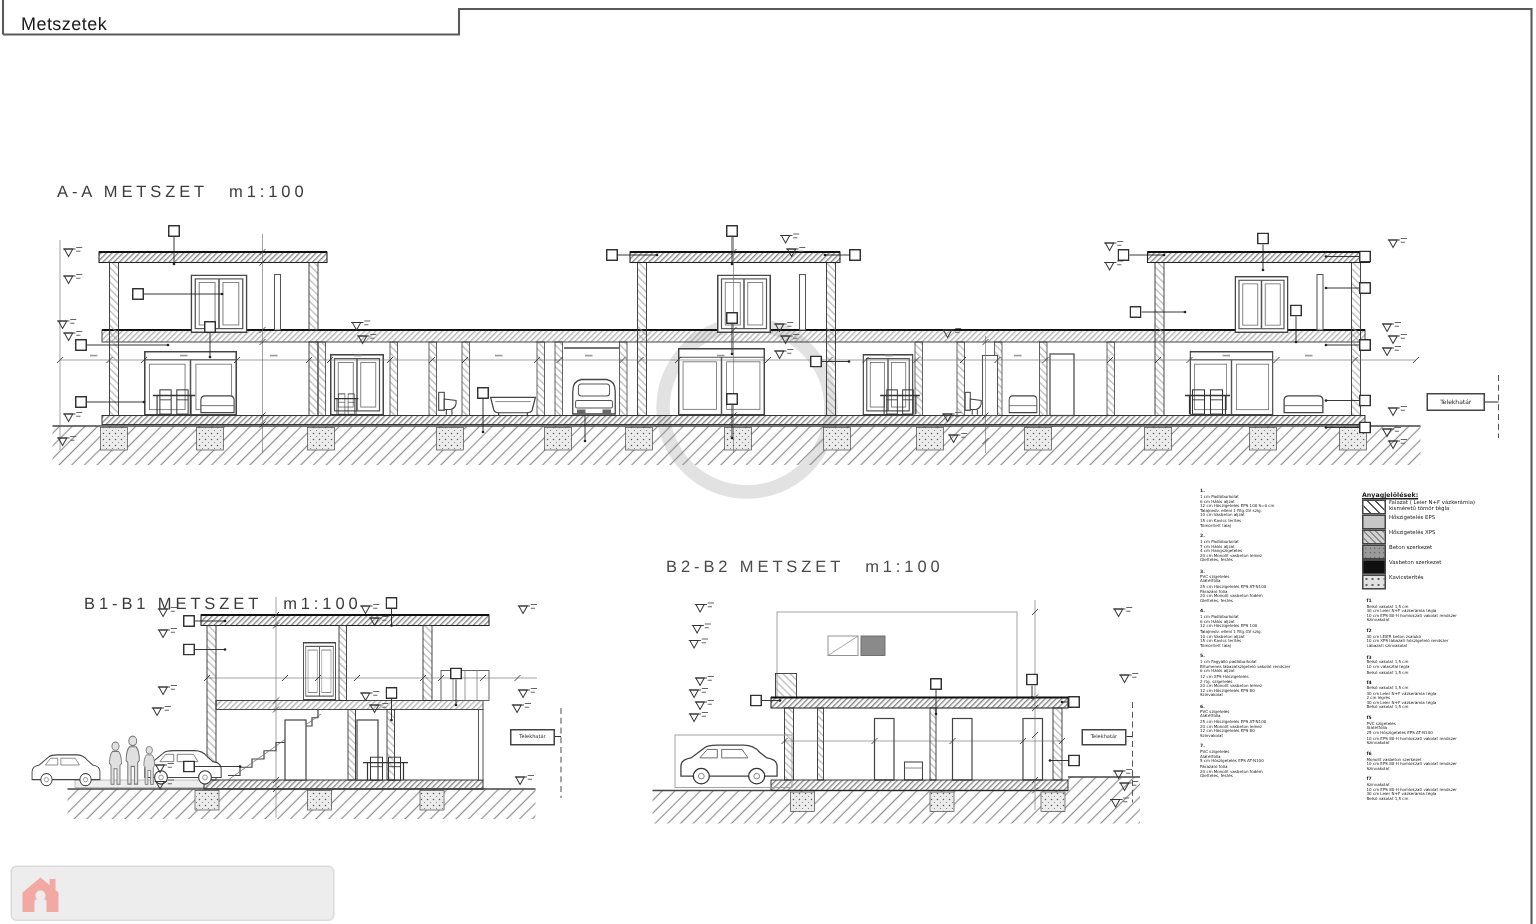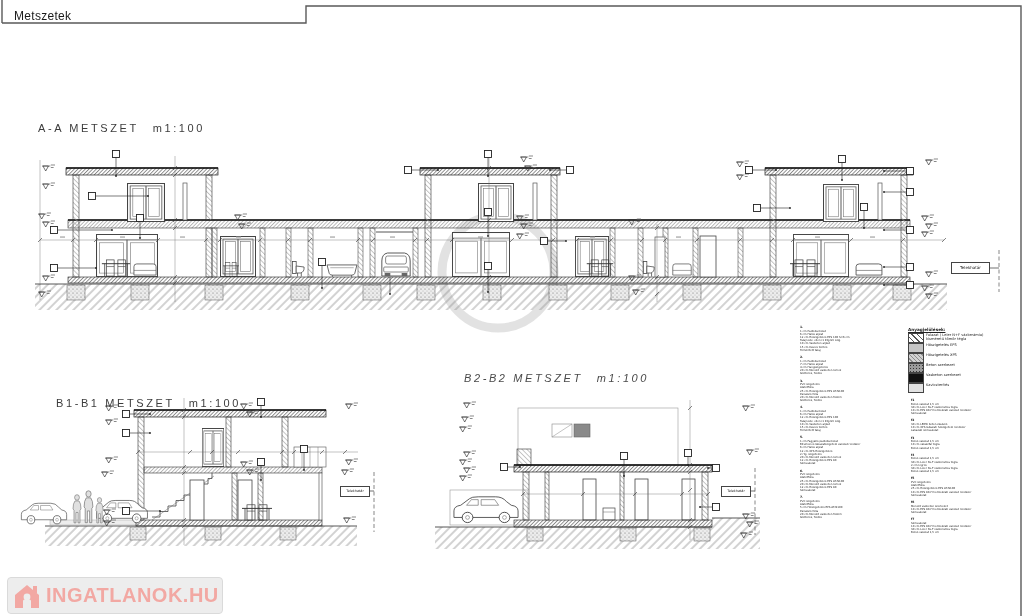--- a/index.html
+++ b/index.html
@@ -5,21 +5,21 @@
   html,body{margin:0;padding:0;background:#fff;}
   #page{position:relative;width:1024px;height:616px;background:#fff;overflow:hidden;
         font-family:"Liberation Sans",sans-serif;color:#333;}
   
   .tab-title{position:absolute;left:14px;top:9px;font-size:12px;font-weight:normal;color:#1a1a1a;letter-spacing:.3px;}
   
   .sec-title{position:absolute;font-size:11px;color:#3c3c3c;letter-spacing:2.6px;white-space:nowrap;}
   .sec-title .scale{margin-left:14px;}
   #title-a{left:38px;top:122px;}
   #title-b1{left:56px;top:372px;margin-top:25px;}
-  #title-b2{left:464px;top:372px;color:#4a4a4a;font-style:italic;}
+  #title-b2{left:444px;top:372px;color:#4a4a4a;}
   
   .tk{position:absolute;border:0.5px solid #444;background:#fff;color:#222;
       font-size:4px;line-height:9px;text-align:center;font-family:"DejaVu Sans",sans-serif;}
   
   #legend{position:absolute;left:908px;top:327px;width:106px;font-family:"DejaVu Sans",sans-serif;}
   .legend-title{font-size:4.2px;font-weight:bold;text-decoration:underline;color:#222;margin-bottom:1px;}
   .legend-row{display:flex;align-items:flex-start;margin-bottom:0;}
   .legend-sw{width:14px;height:8px;border:0.5px solid #444;flex:0 0 auto;margin-right:2px;}
   .legend-lab{font-size:3.6px;line-height:4.2px;color:#222;}
   .sw-brick-hatch{background:repeating-linear-gradient(45deg,#fff 0 3px,#555 3px 4px);}
@@ -776,16 +776,15 @@
       </div>
     </div>
 
   <div id="logo">
     <svg width="30" height="28" viewBox="0 0 30 28" style="margin-left:4px;">
       <path d="M3,13 L15,3 L27,13 V26 H3 Z" fill="#f2a49f"></path>
       <rect x="21" y="4" width="4" height="7" fill="#f2a49f"></rect>
       <circle cx="15" cy="15" r="3.4" fill="#ededed"></circle>
       <path d="M11,19 Q11,17.5 12.5,17.5 L17.5,17.5 Q19,17.5 19,19 V26 H11 Z" fill="#ededed"></path>
     </svg>
-    <span id="logo-text">INGATLANOK.HU</span>
   </div>
 
 </div>
 
 </body></html>

